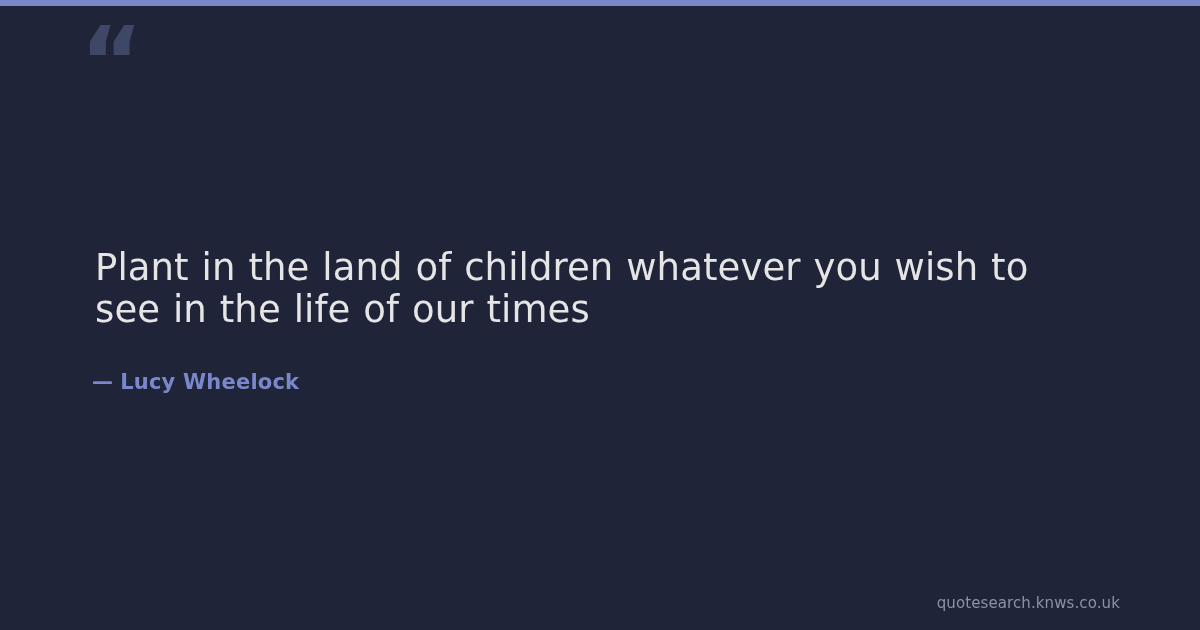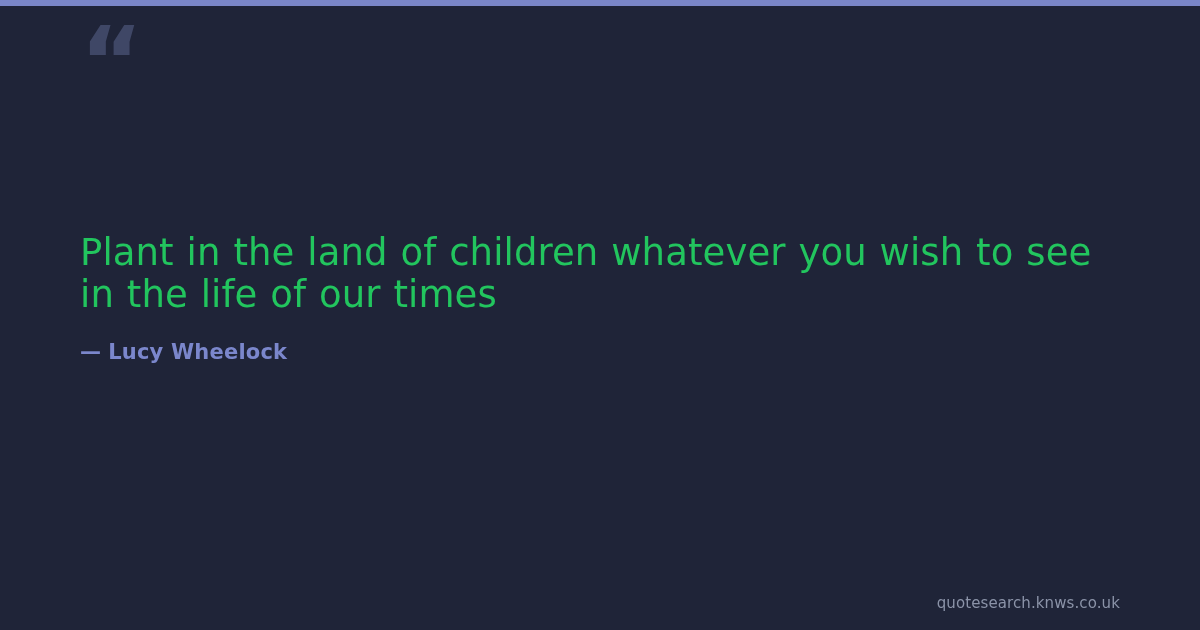--- a/index.html
+++ b/index.html
@@ -47,32 +47,32 @@
   }
 
   .quote-body {
     position: absolute;
     left: 80px;
     top: 232px;
     width: 1020px;
   }
 
   .quote-text {
-    margin: 0;
+    margin: 15px;
     font-family: "DejaVu Sans", sans-serif;
     font-size: 37px;
     font-weight: 400;
     line-height: 42px;
-    color: #22c55e;
+    color: #e5e5e5;
     letter-spacing: 0.1px;
     word-spacing: 1px;
   }
 
   .attribution {
-    margin: 0;
+    margin: 12px;
     padding-top: 22px;
     font-family: "DejaVu Sans", sans-serif;
     font-size: 21px;
     font-weight: 700;
     line-height: 28px;
     color: #7b87cc;
     letter-spacing: 0.2px;
   }
 
   .attribution-dash {

